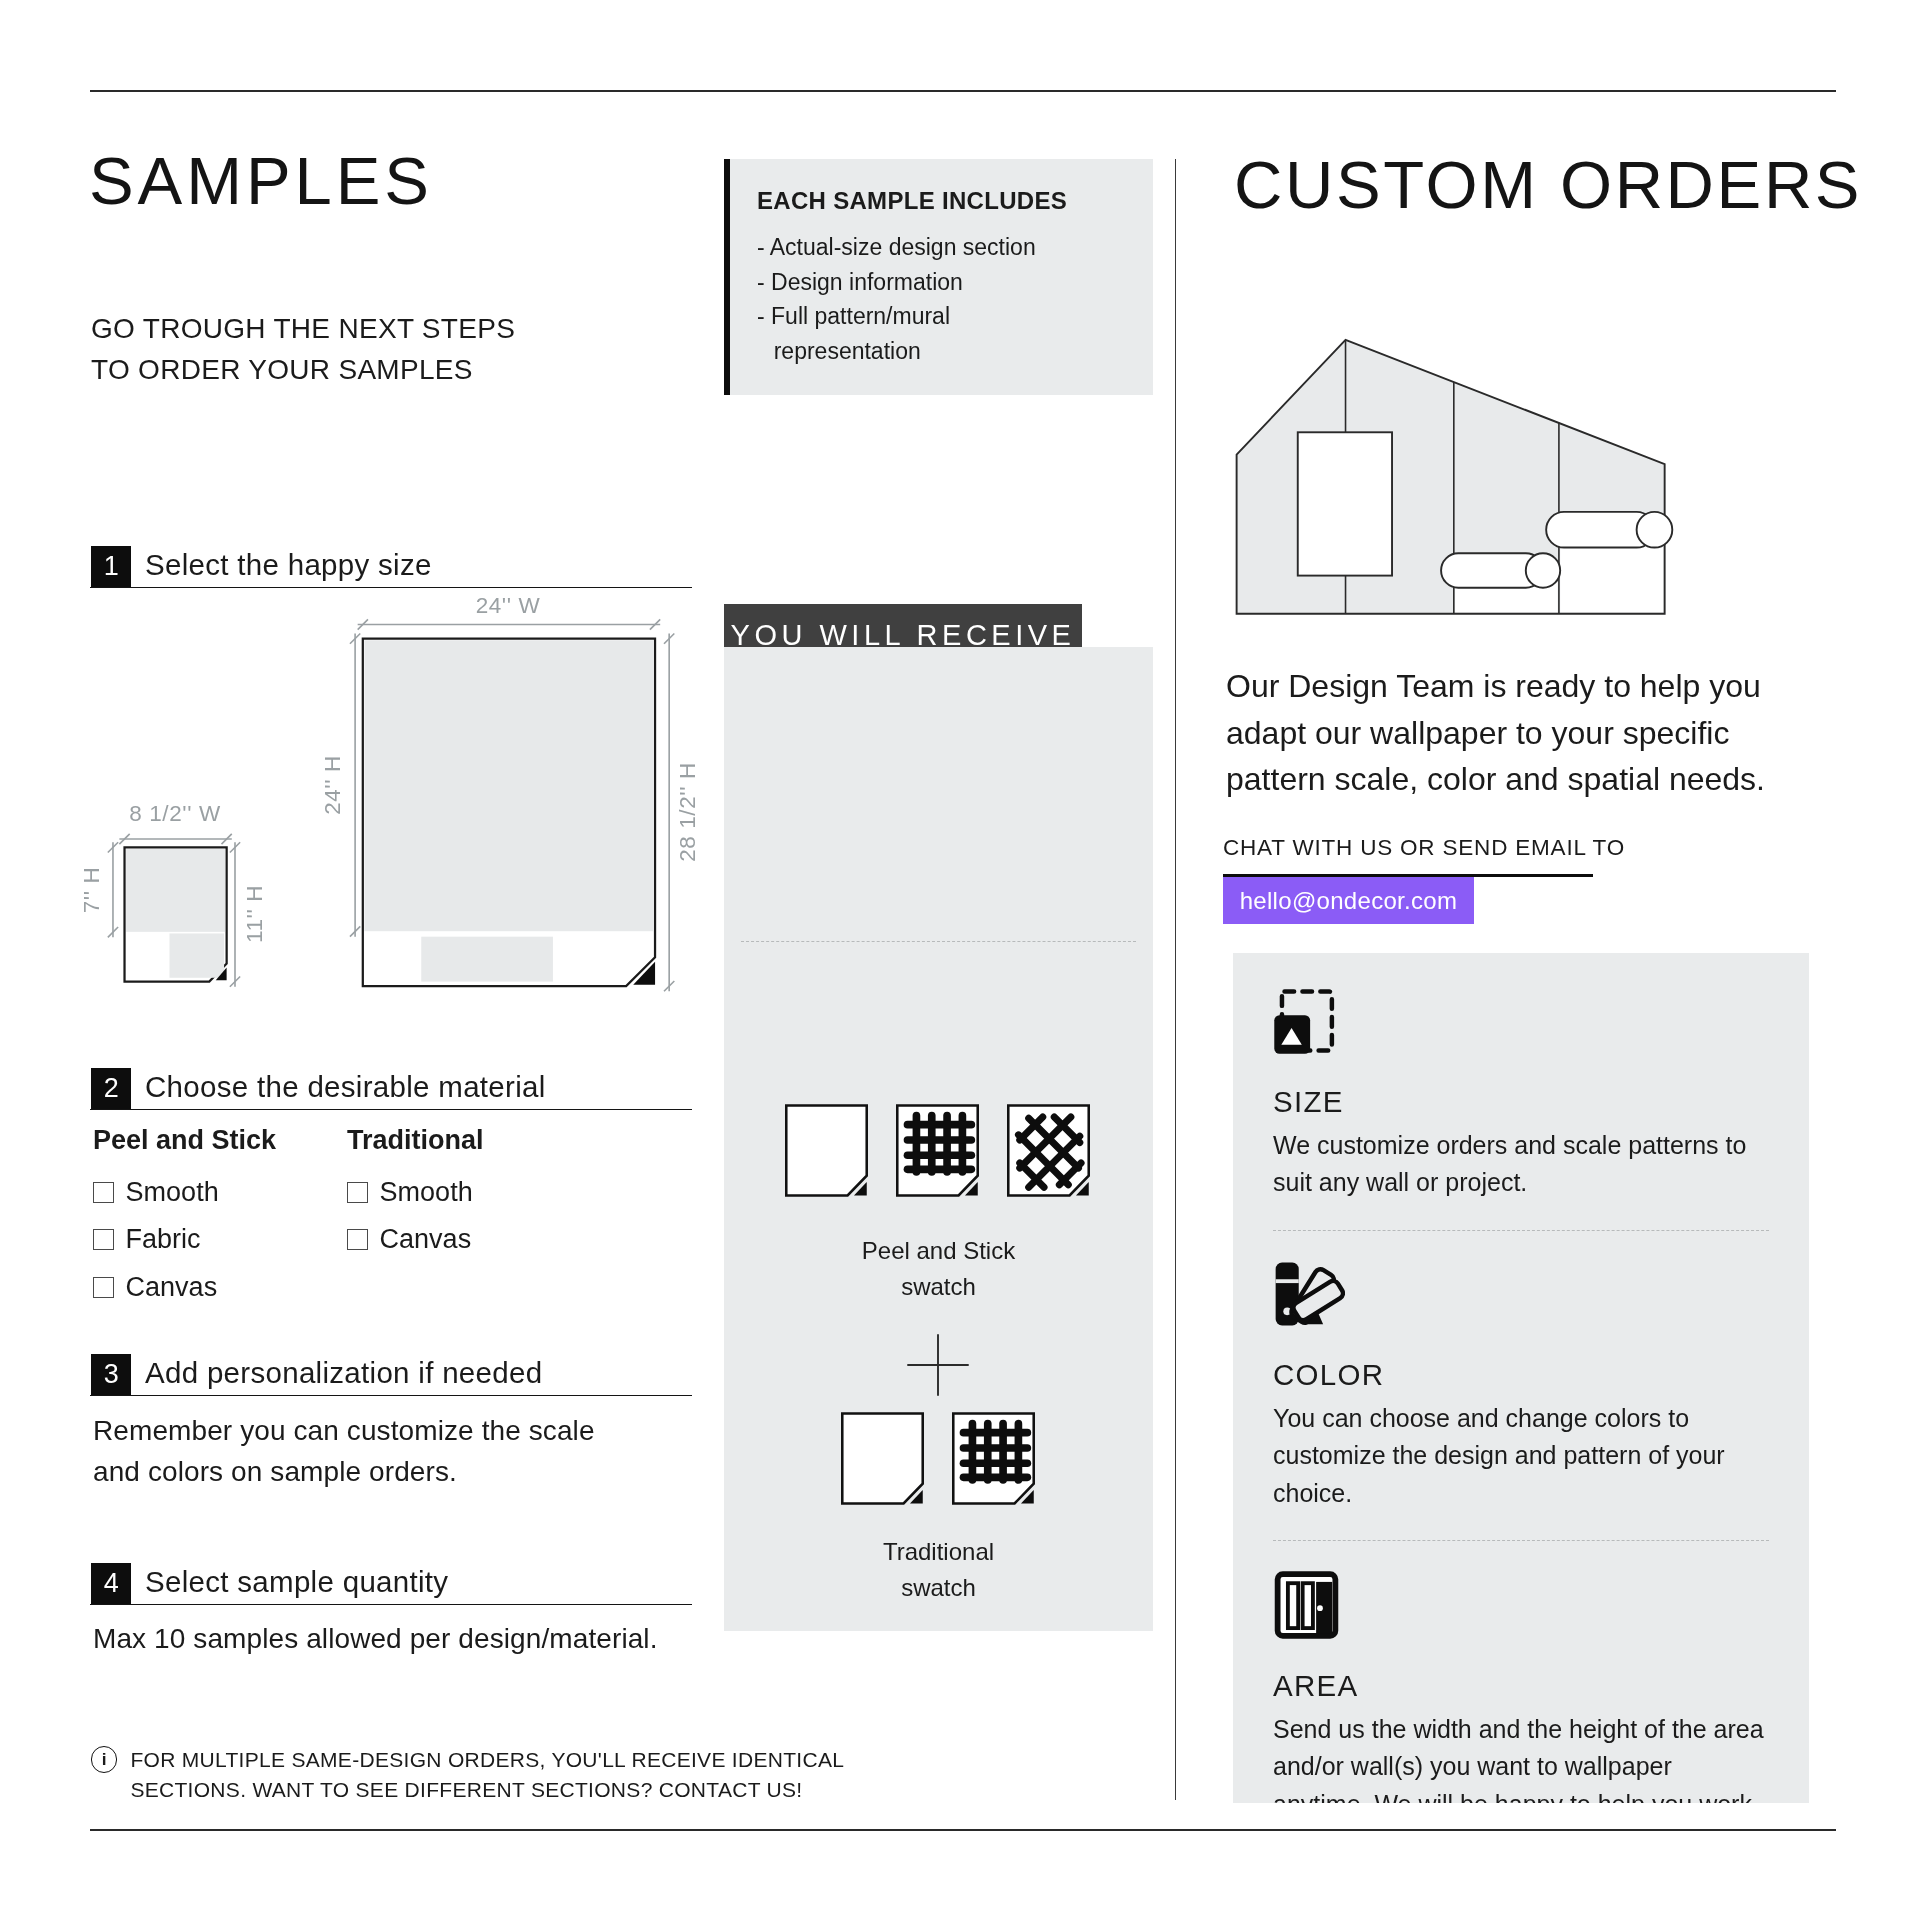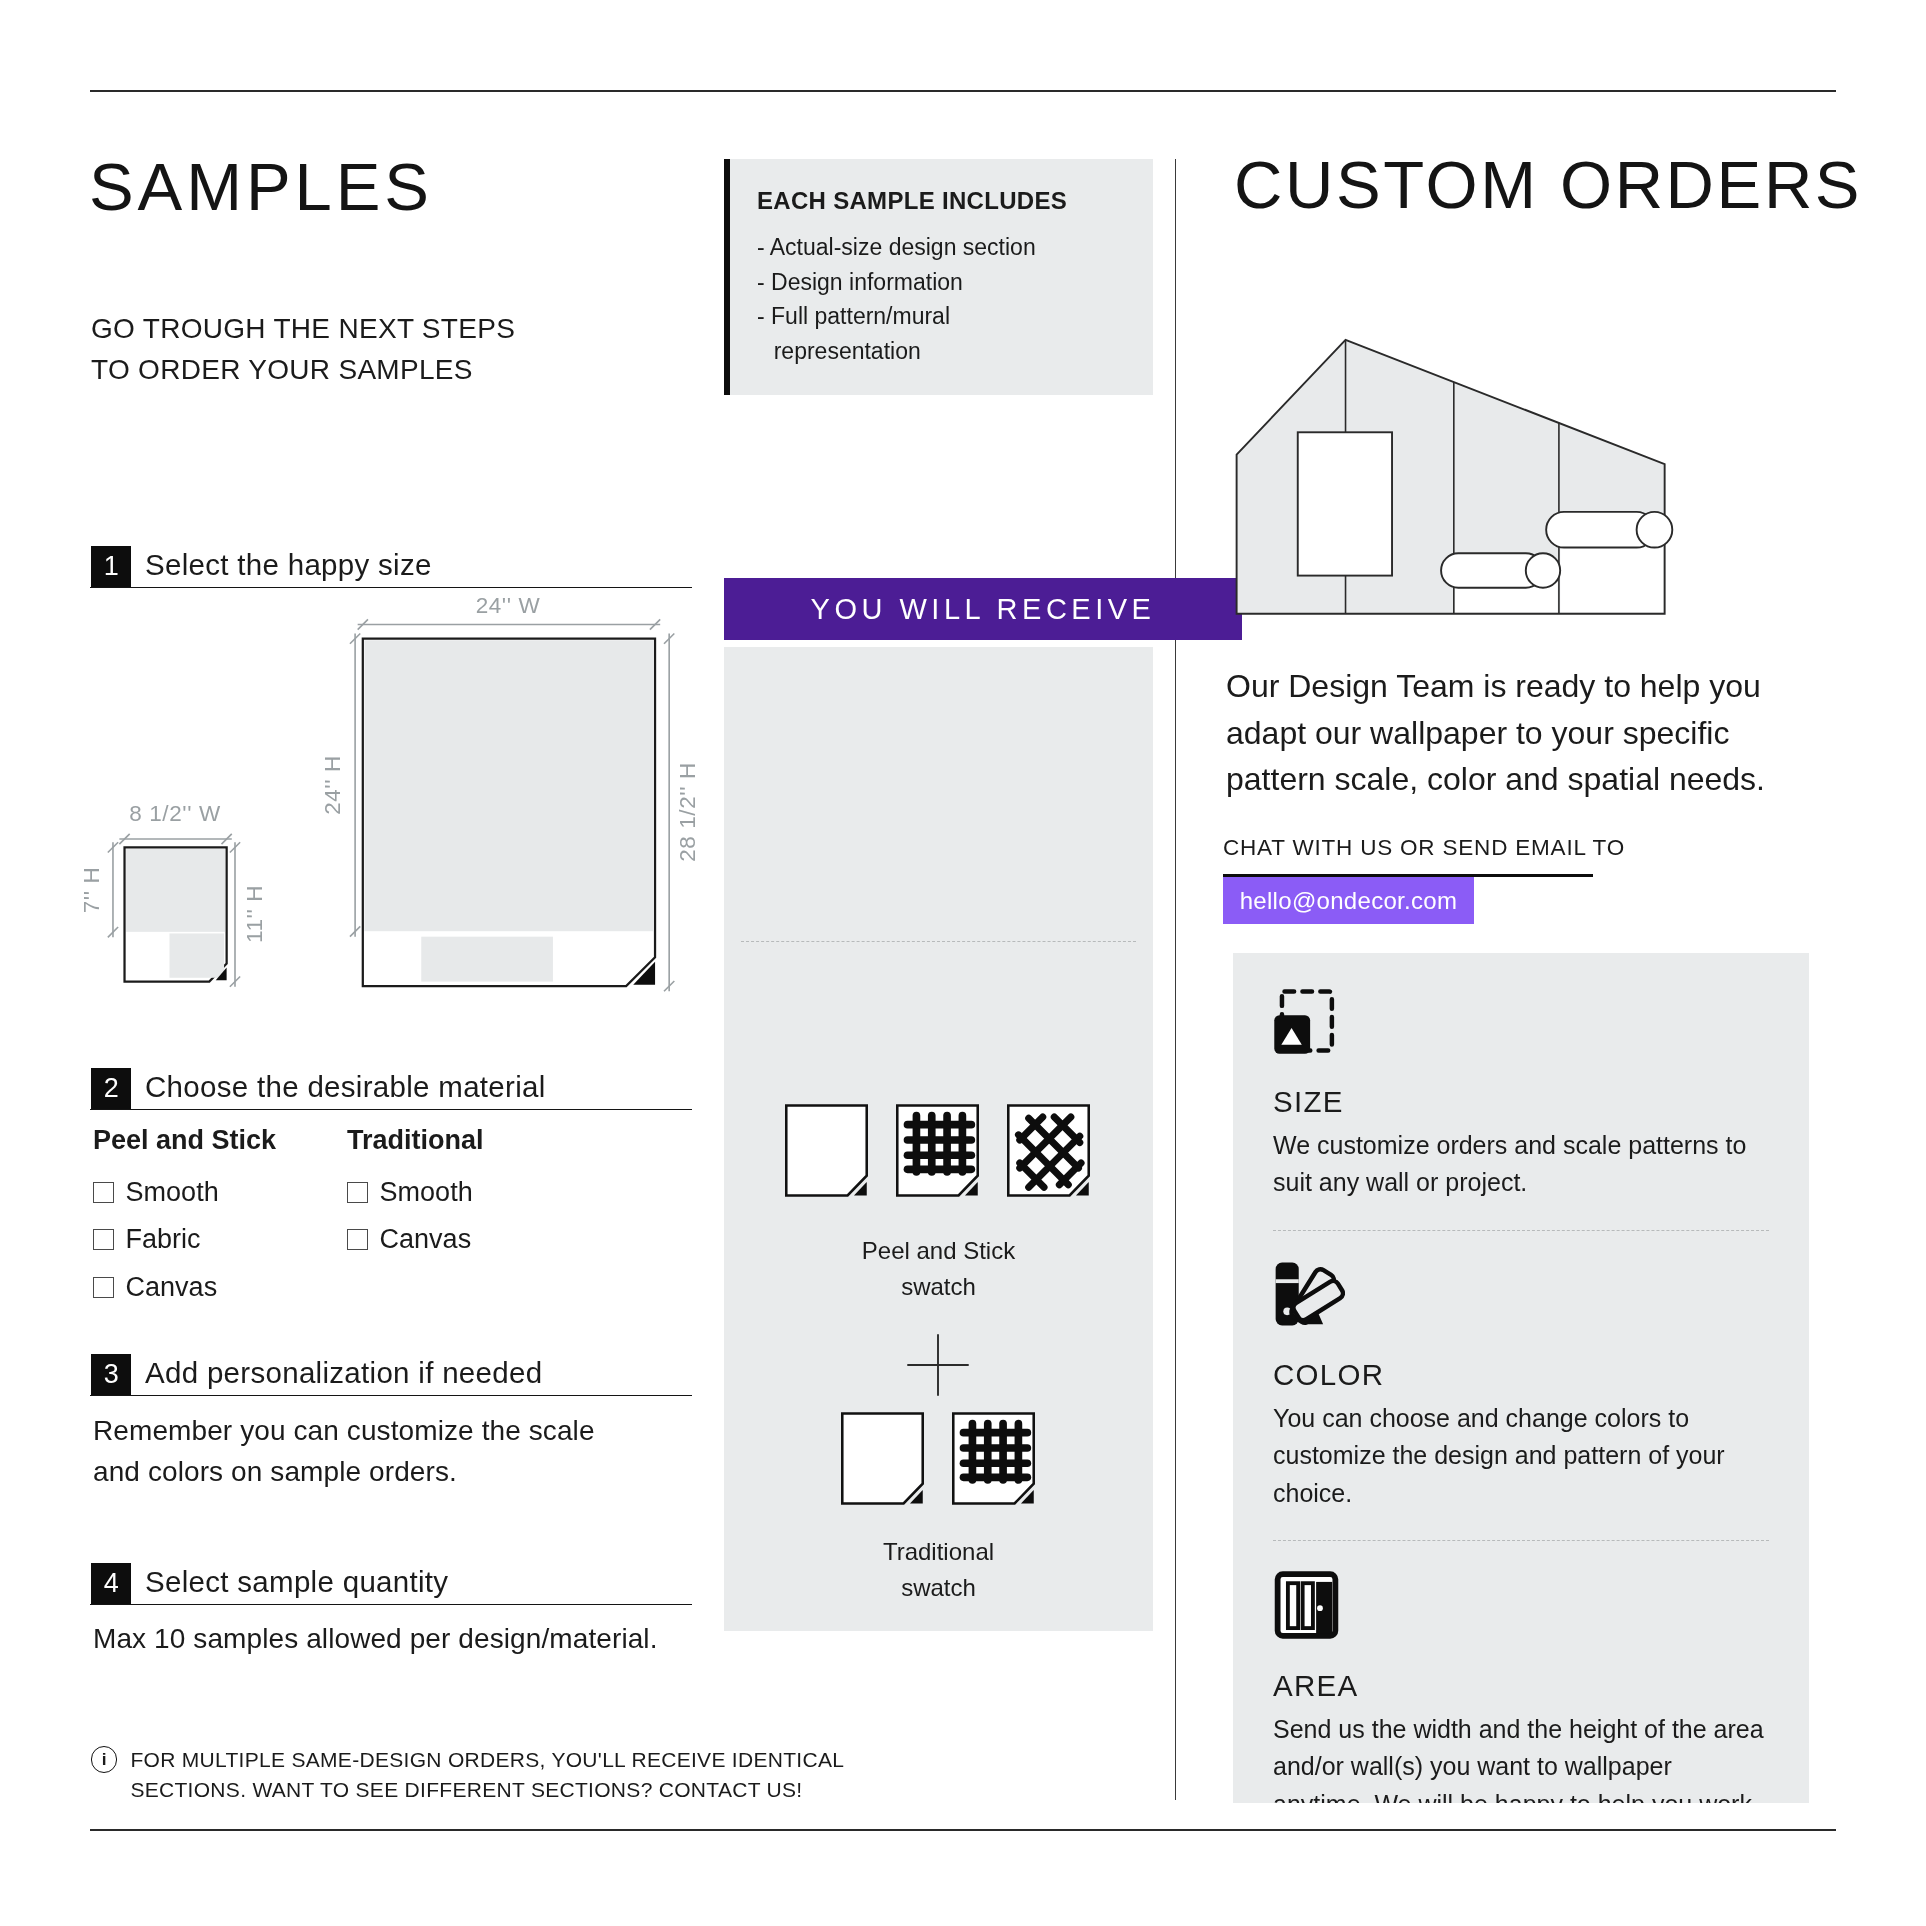--- a/index.html
+++ b/index.html
@@ -38,21 +38,21 @@
     width:24.4px;height:24.4px;border:1.9px solid #111;border-radius:50%;flex:none;margin-top:1.3px;
     display:flex;align-items:center;justify-content:center;font-size:17.3px;font-weight:700;
   }
   .info-circle::before{content:"i";}
   .note-lines{margin-left:13px;font-size:21px;line-height:1.42;letter-spacing:0.3px;}
   
   .dim-label{position:absolute;color:#9aa0a3;font-size:22.5px;letter-spacing:0.6px;white-space:nowrap;transform:translate(-50%,-50%);}
   .dim-label.vert{transform:translate(-50%,-50%) rotate(-90deg);}
   
   .receive-bar{
-    left:724px;top:578px;width:518px;height:62px;background:#4c1d95;color:#ffffff;
+    left:724px;top:604px;width:358px;height:62px;background:#404040;color:#ffffff;
     display:flex;align-items:center;justify-content:center;font-size:29px;letter-spacing:4.5px;
   }
   .receive-panel{left:724px;top:647px;width:429px;height:984px;background:#e9ebec;}
   .receive-row{position:absolute;left:40px;top:50px;display:flex;}
   .receive-text{margin-left:24.4px;margin-top:6.4px;width:235px;font-size:24px;line-height:1.45;}
   .dashed-div{border-top:1.9px dashed #b7babb;}
   .center-text{font-size:24px;line-height:1.5;text-align:center;}
   .swatch-row{position:absolute;display:flex;gap:28px;}
   
   .custom-intro{left:1226px;top:663px;width:604px;font-size:32px;line-height:1.46;}
@@ -71,21 +71,21 @@
   .panel-div{border-top:1.3px dashed #b7babb;margin:28px 0 29.5px 0;}
   .v-divider{left:1175px;top:159px;width:1.3px;height:1641px;background:#3a3a3a;}
 </style>
 </head>
 <body>
 
 <div class="abs rule" style="left:90px;top:90px;width:1746px;"></div>
 <div class="abs rule" style="left:90px;top:1829px;width:1746px;"></div>
 <div class="abs v-divider"></div>
 
-<div class="abs big-title" style="left:89px;top:148px;">SAMPLES</div>
+<div class="abs big-title" style="left:89px;top:142px;">SAMPLES</div>
 
 <div class="abs includes-box">
   <div class="includes-title">EACH SAMPLE INCLUDES</div>
   <div class="includes-list">
     <div class="includes-item">Actual-size design section</div>
     <div class="includes-item">Design information</div>
     <div class="includes-item" style="max-width:308px;">Full pattern/mural representation</div>
   </div>
 </div>
 

